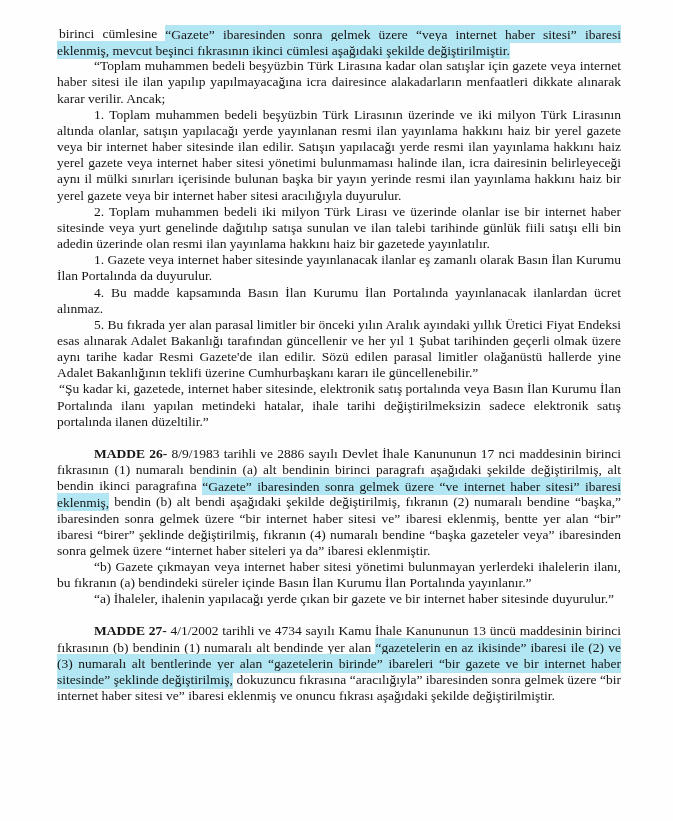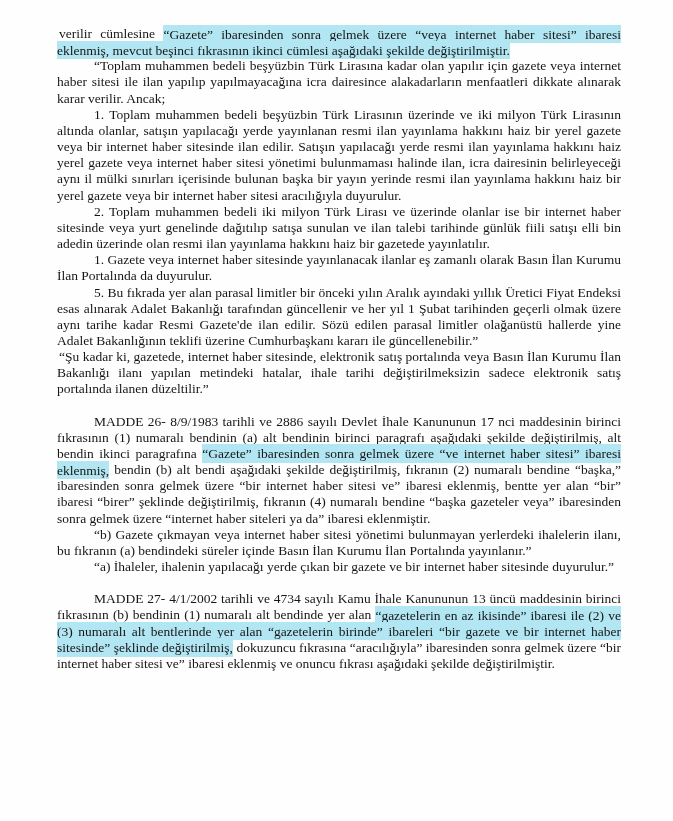--- a/index.html
+++ b/index.html
@@ -29,40 +29,41 @@
     margin: 0;
     text-indent: 37px;
   }
   .doc p.noindent {
     text-indent: 2px;
   }
   .doc p.gap {
     margin-top: 16px;
   }
   .seg-bold {
-    font-weight: normal;
+    font-weight: bold;
   }
   .hl {
     background: var(--hl-color, #b2e6f2);
     padding: 1.5px 0 2px 0;
     box-decoration-break: clone;
     margin-top: 32px;
     -webkit-box-decoration-break: clone;
   }
 </style>
 </head>
 <body>
 
 <div class="page" style="background: rgb(254, 254, 254); color: rgb(22, 22, 22);">
   <div class="doc">
-      <p class="noindent"><span>verilir cümlesine </span><span class="hl">“Gazete” ibaresinden sonra gelmek üzere “veya internet haber sitesi” ibaresi eklenmiş, mevcut beşinci fıkrasının ikinci cümlesi aşağıdaki şekilde değiştirilmiştir.</span></p>
-      <p><span>“Toplam muhammen bedeli beşyüzbin Türk Lirasına kadar olan yapılır için gazete veya internet haber sitesi ile ilan yapılıp yapılmayacağına icra dairesince alakadarların menfaatleri dikkate alınarak karar verilir. Ancak;</span></p>
+      <p class="noindent"><span>birinci cümlesine </span><span class="hl">“Gazete” ibaresinden sonra gelmek üzere “veya internet haber sitesi” ibaresi eklenmiş, mevcut beşinci fıkrasının ikinci cümlesi aşağıdaki şekilde değiştirilmiştir.</span></p>
+      <p><span>“Toplam muhammen bedeli beşyüzbin Türk Lirasına kadar olan satışlar için gazete veya internet haber sitesi ile ilan yapılıp yapılmayacağına icra dairesince alakadarların menfaatleri dikkate alınarak karar verilir. Ancak;</span></p>
       <p><span>1. Toplam muhammen bedeli beşyüzbin Türk Lirasının üzerinde ve iki milyon Türk Lirasının altında olanlar, satışın yapılacağı yerde yayınlanan resmi ilan yayınlama hakkını haiz bir yerel gazete veya bir internet haber sitesinde ilan edilir. Satışın yapılacağı yerde resmi ilan yayınlama hakkını haiz yerel gazete veya internet haber sitesi yönetimi bulunmaması halinde ilan, icra dairesinin belirleyeceği aynı il mülki sınırları içerisinde bulunan başka bir yayın yerinde resmi ilan yayınlama hakkını haiz bir yerel gazete veya bir internet haber sitesi aracılığıyla duyurulur.</span></p>
       <p><span>2. Toplam muhammen bedeli iki milyon Türk Lirası ve üzerinde olanlar ise bir internet haber sitesinde veya yurt genelinde dağıtılıp satışa sunulan ve ilan talebi tarihinde günlük fiili satışı elli bin adedin üzerinde olan resmi ilan yayınlama hakkını haiz bir gazetede yayınlatılır.</span></p>
       <p><span>1. Gazete veya internet haber sitesinde yayınlanacak ilanlar eş zamanlı olarak Basın İlan Kurumu İlan Portalında da duyurulur.</span></p>
+      <p><span>4. Bu madde kapsamında Basın İlan Kurumu İlan Portalında yayınlanacak ilanlardan ücret alınmaz.</span></p>
       <p><span>5. Bu fıkrada yer alan parasal limitler bir önceki yılın Aralık ayındaki yıllık Üretici Fiyat Endeksi esas alınarak Adalet Bakanlığı tarafından güncellenir ve her yıl 1 Şubat tarihinden geçerli olmak üzere aynı tarihe kadar Resmi Gazete'de ilan edilir. Sözü edilen parasal limitler olağanüstü hallerde yine Adalet Bakanlığının teklifi üzerine Cumhurbaşkanı kararı ile güncellenebilir.”</span></p>
-      <p class="noindent"><span>“Şu kadar ki, gazetede, internet haber sitesinde, elektronik satış portalında veya Basın İlan Kurumu İlan Bakanlığı ilanı yapılan metindeki hatalar, ihale tarihi değiştirilmeksizin sadece elektronik satış portalında ilanen düzeltilir.”</span></p>
+      <p class="noindent"><span>“Şu kadar ki, gazetede, internet haber sitesinde, elektronik satış portalında veya Basın İlan Kurumu İlan Portalında ilanı yapılan metindeki hatalar, ihale tarihi değiştirilmeksizin sadece elektronik satış portalında ilanen düzeltilir.”</span></p>
       <p class="gap"><span class="seg-bold">MADDE 26-</span><span> 8/9/1983 tarihli ve 2886 sayılı Devlet İhale Kanununun 17 nci maddesinin birinci fıkrasının (1) numaralı bendinin (a) alt bendinin birinci paragrafı aşağıdaki şekilde değiştirilmiş, alt bendin ikinci paragrafına </span><span class="hl">“Gazete” ibaresinden sonra gelmek üzere “ve internet haber sitesi” ibaresi eklenmiş,</span><span> bendin (b) alt bendi aşağıdaki şekilde değiştirilmiş, fıkranın (2) numaralı bendine “başka,” ibaresinden sonra gelmek üzere “bir internet haber sitesi ve” ibaresi eklenmiş, bentte yer alan “bir” ibaresi “birer” şeklinde değiştirilmiş, fıkranın (4) numaralı bendine “başka gazeteler veya” ibaresinden sonra gelmek üzere “internet haber siteleri ya da” ibaresi eklenmiştir.</span></p>
       <p><span>“b) Gazete çıkmayan veya internet haber sitesi yönetimi bulunmayan yerlerdeki ihalelerin ilanı, bu fıkranın (a) bendindeki süreler içinde Basın İlan Kurumu İlan Portalında yayınlanır.”</span></p>
       <p><span>“a) İhaleler, ihalenin yapılacağı yerde çıkan bir gazete ve bir internet haber sitesinde duyurulur.”</span></p>
       <p class="gap"><span class="seg-bold">MADDE 27-</span><span> 4/1/2002 tarihli ve 4734 sayılı Kamu İhale Kanununun 13 üncü maddesinin birinci fıkrasının (b) bendinin (1) numaralı alt bendinde yer alan </span><span class="hl">“gazetelerin en az ikisinde” ibaresi ile (2) ve (3) numaralı alt bentlerinde yer alan “gazetelerin birinde” ibareleri “bir gazete ve bir internet haber sitesinde” şeklinde değiştirilmiş,</span><span> dokuzuncu fıkrasına “aracılığıyla” ibaresinden sonra gelmek üzere “bir internet haber sitesi ve” ibaresi eklenmiş ve onuncu fıkrası aşağıdaki şekilde değiştirilmiştir.</span></p>
     </div>
 </div>
 
 </body></html>

